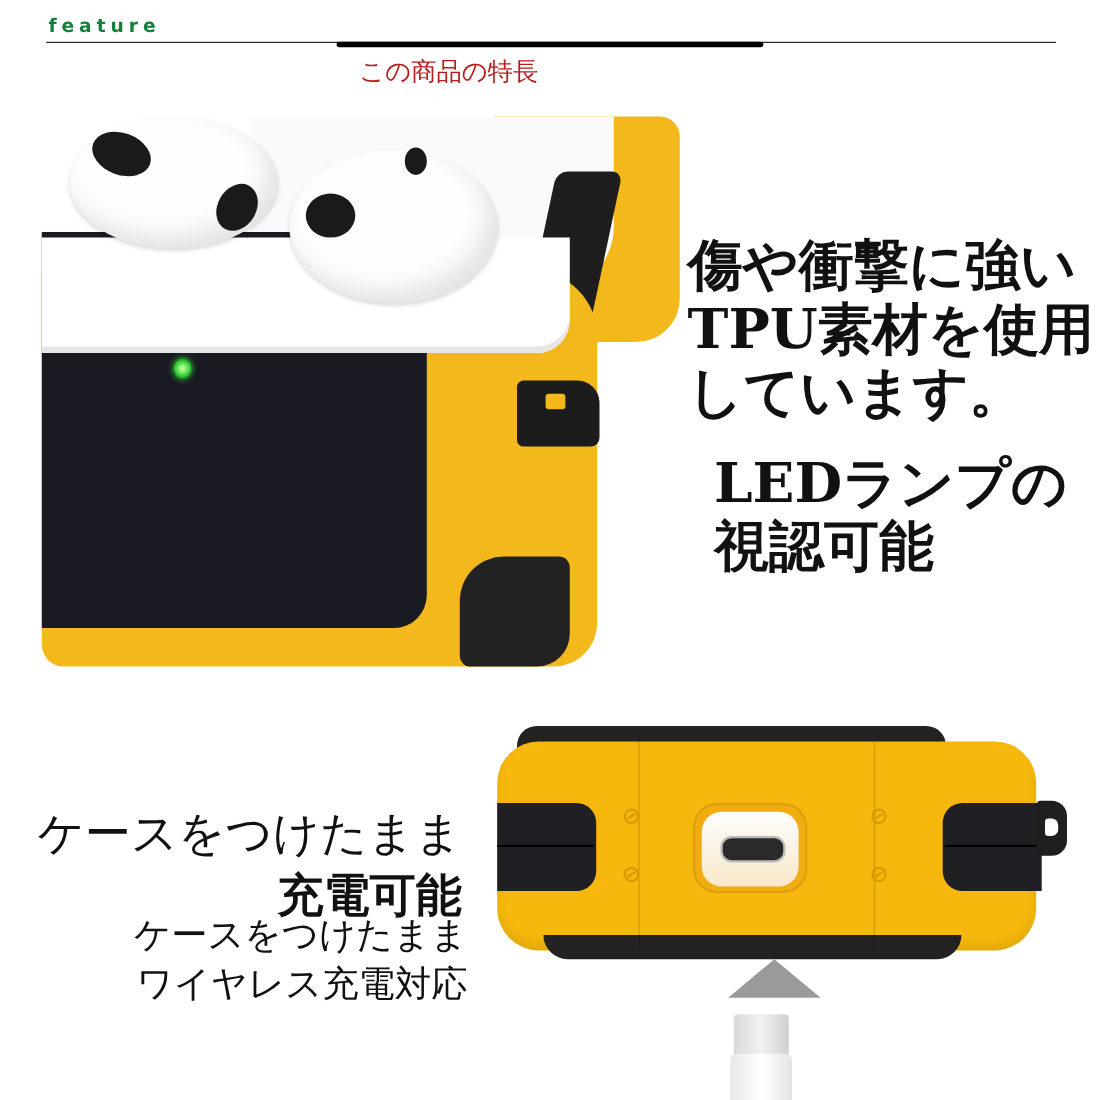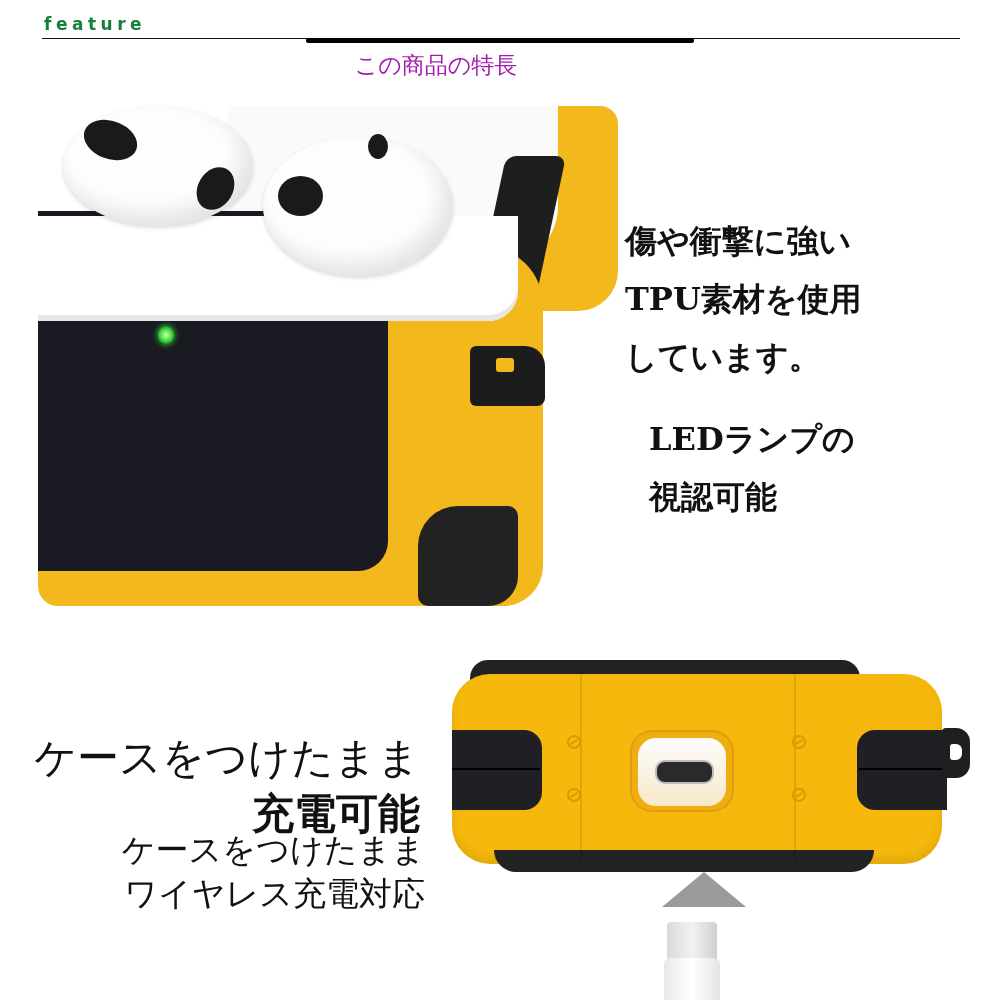--- a/index.html
+++ b/index.html
@@ -3,24 +3,24 @@
 <meta charset="utf-8">
 <style>
   html, body { margin:0; padding:0; background:#ffffff; }
   body { width:1000px; height:1000px; position:relative; overflow:hidden; font-family:"DejaVu Serif", serif; color:#111; }
   .abs { position:absolute; }
 
   
   .feature-label { left:44px; top:14px; font-family:"DejaVu Sans", sans-serif; font-weight:bold; font-size:17px; letter-spacing:4.5px; color:#15803d; }
   .rule-thin { left:42px; top:38px; width:918px; height:1px; background:#111; }
   .rule-thick { left:306px; top:38px; width:388px; height:5px; background:#000; border-radius:3px; }
-  .section-title { left:0; top:50px; width:816px; text-align:center; font-family:"DejaVu Serif", serif; font-size:23px; color:#a21caf;padding-left:28px; }
+  .section-title { left:0; top:50px; width:816px; text-align:center; font-family:"DejaVu Serif", serif; font-size:23px; color:#b91c1c; }
 
   
-  .feat-text { font-family:"DejaVu Serif", serif; font-weight:bold; color:#111; line-height:58px; font-size:32px; white-space:nowrap; }
+  .feat-text { font-family:"DejaVu Serif", serif; font-weight:bold; color:#111; line-height:58px; font-size:50px; white-space:nowrap; }
   .feat-1 { left:625px; top:212px; }
   .feat-2 { left:625px; top:410px;margin-left:24px; }
   .feat-3 { right:580px; top:682px; text-align:right; line-height:56px; font-size:42px;margin-top:48px; }
   .feat-3 .l1 { font-weight:normal; }
   .feat-4 { right:575px; top:828px; text-align:right; font-weight:normal; font-size:33px; line-height:44px; }
 
   
   .case1 { left:38px; top:106px; width:600px; height:500px; }
   .lid { left:410px; top:0; width:170px; height:205px; background:#f2b81c; border-radius:0 18px 40px 0; }
   .lid-inner { left:190px; top:0; width:330px; height:160px; background:#fafafa; border-radius:0 0 60px 30px; }

